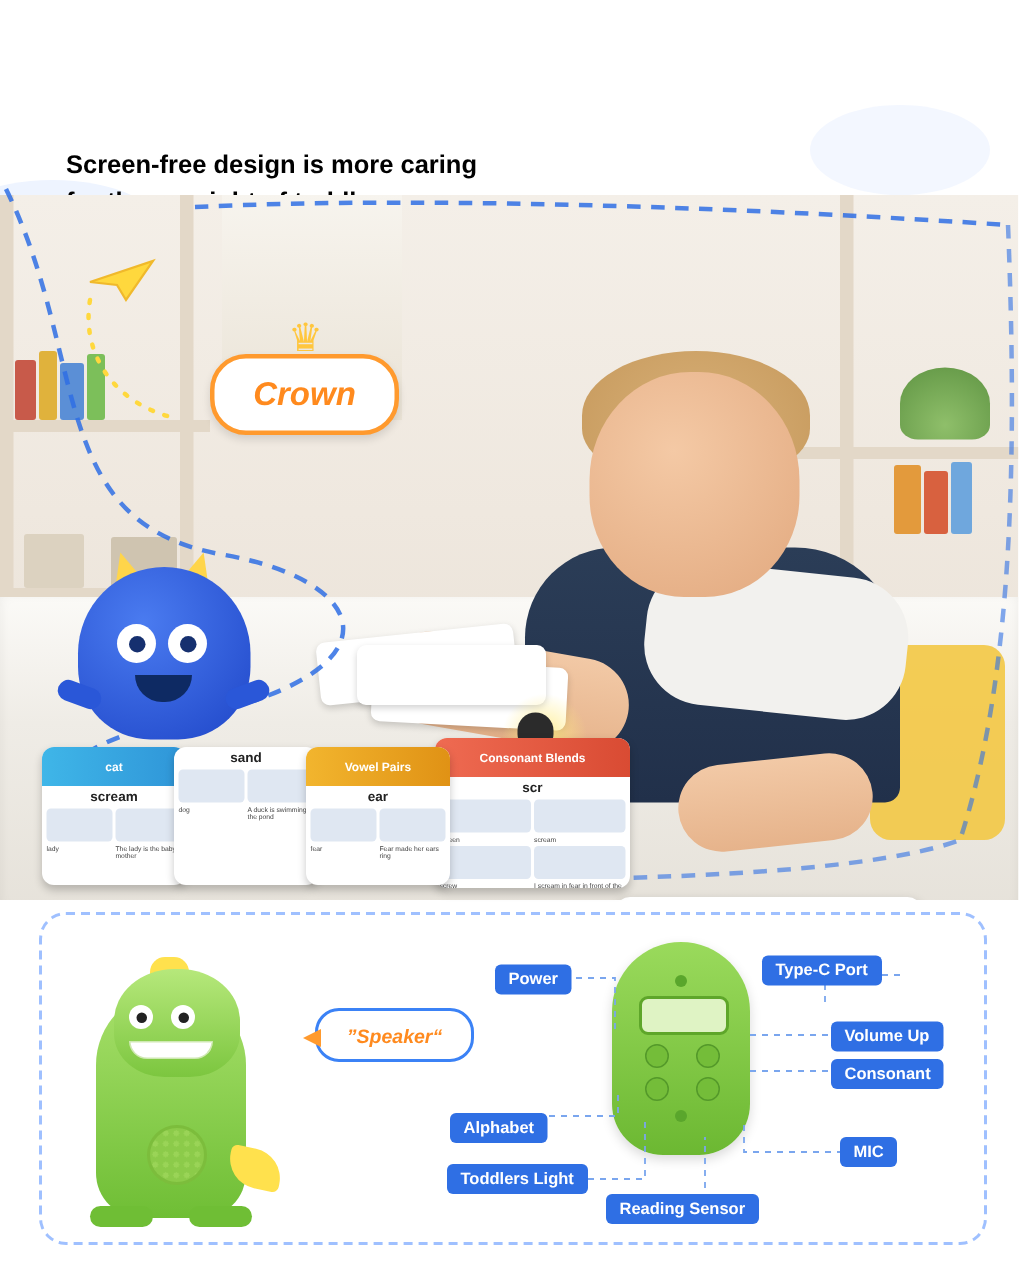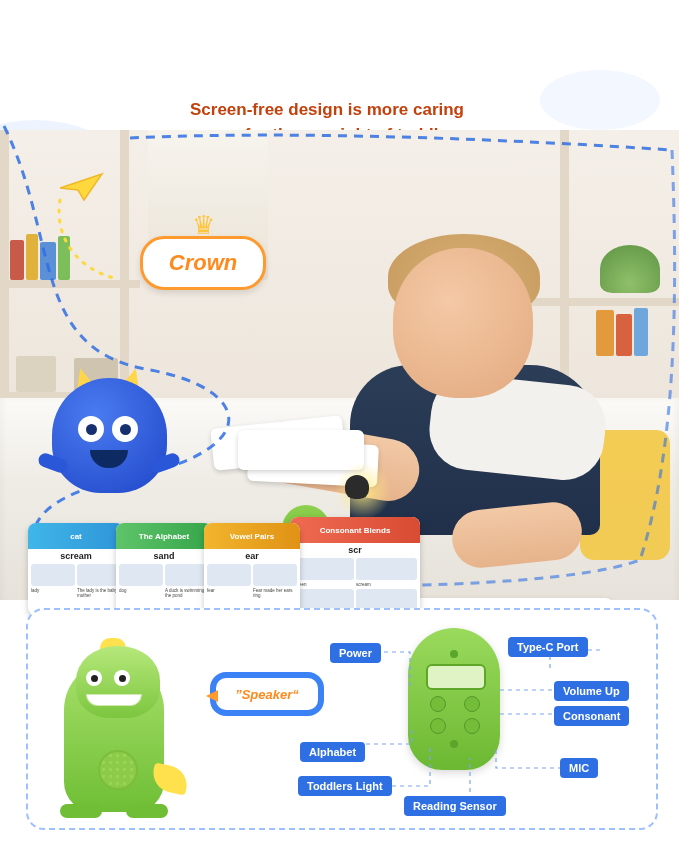--- a/index.html
+++ b/index.html
@@ -21,22 +21,21 @@
     font-style:italic;
     letter-spacing:-0.5px;
     color:#ffd83d;
     -webkit-text-stroke:3px #1f4fd8;
     paint-order:stroke fill;
     text-shadow:0 3px 0 rgba(31,79,216,.25);
   }
   .subhead{
     position:absolute;top:98px;left:44px;width:420px;
     font-size:17px;font-weight:bold;line-height:1.45;
-    color:#c2410c;
-    text-align:right;
+    color:#000000;
   }
 
   
   .cloud{position:absolute;border-radius:50%;background:#eef4ff;}
   .c1{width:150px;height:70px;left:-40px;top:120px;}
   .c2{width:120px;height:60px;left:540px;top:70px;opacity:.7;}
 
   
   .photo{
     position:absolute;left:0;top:130px;width:679px;height:470px;
@@ -163,21 +162,21 @@
   .m-horn.l{left:22px;transform:rotate(-16deg);} .m-horn.r{left:72px;transform:rotate(16deg);}
   .m-mouth{position:absolute;left:38px;top:72px;width:38px;height:18px;border-radius:0 0 20px 20px;background:#0e2a63;}
   .m-arm{position:absolute;width:30px;height:14px;border-radius:8px;background:#2a57d8;top:78px;}
   .m-arm.l{left:-14px;transform:rotate(20deg);} .m-arm.r{left:98px;transform:rotate(-20deg);}
 
   
   .plane{position:absolute;left:58px;top:172px;width:46px;height:30px;}
 
   
   .cards{
-    position:absolute;left:28px;top:517px;width:420px;height:100px;
+    position:absolute;left:28px;top:492px;width:420px;height:100px;
   }
   .card{
     position:absolute;width:96px;height:92px;border-radius:8px;
     background:#fff;box-shadow:0 3px 6px rgba(0,0,0,.22);
     overflow:hidden;font-size:5.5px;color:#333;
   }
   .card .hdr{
     height:26px;display:flex;align-items:center;justify-content:center;
     font-size:8px;font-weight:bold;color:#fff;
   }
@@ -221,21 +220,21 @@
     position:absolute;left:42px;top:112px;width:36px;height:36px;border-radius:50%;
     background:radial-gradient(circle,#9ad457 2px,transparent 2px) 0 0/7px 7px, #8ccb4a;
     border:2px solid #7cbd3c;
   }
   .d-foot{position:absolute;top:166px;width:42px;height:14px;border-radius:10px;background:#6fbe35;}
   .d-foot.l{left:4px;} .d-foot.r{left:70px;}
   .d-tail{position:absolute;left:96px;top:128px;width:36px;height:26px;background:#ffe14d;border-radius:4px 20px 4px 20px;transform:rotate(12deg);}
 
   .speaker-bubble{
     position:absolute;left:210px;top:672px;width:102px;height:32px;
-    border:6px solid #3b82f6;border-radius:16px;background:#fff;
+    border:2px solid #3b82f6;border-radius:16px;background:#fff;
     display:flex;align-items:center;justify-content:center;
     font-size:13px;font-weight:bold;font-style:italic;color:#ff8a1e;
   }
   .speaker-bubble:after{
     content:"";position:absolute;left:-10px;top:12px;
     border-top:6px solid transparent;border-bottom:6px solid transparent;
     border-right:12px solid #ff9a2e;
   }
 
   
@@ -364,21 +363,20 @@
       <div class="word">scream</div>
       <div class="grid">
         <div class="thumb"></div>
         <div class="thumb"></div>
         <div class="cap">lady</div>
         <div class="cap">The lady is the baby's mother</div>
       </div>
     </div>
 
     <div class="card c-b">
-      <div class="hdr">The Alphabet</div>
       <div class="word">sand</div>
       <div class="grid">
         <div class="thumb"></div>
         <div class="thumb"></div>
         <div class="cap">dog</div>
         <div class="cap">A duck is swimming in the pond</div>
       </div>
     </div>
 
     <div class="card c-d">

